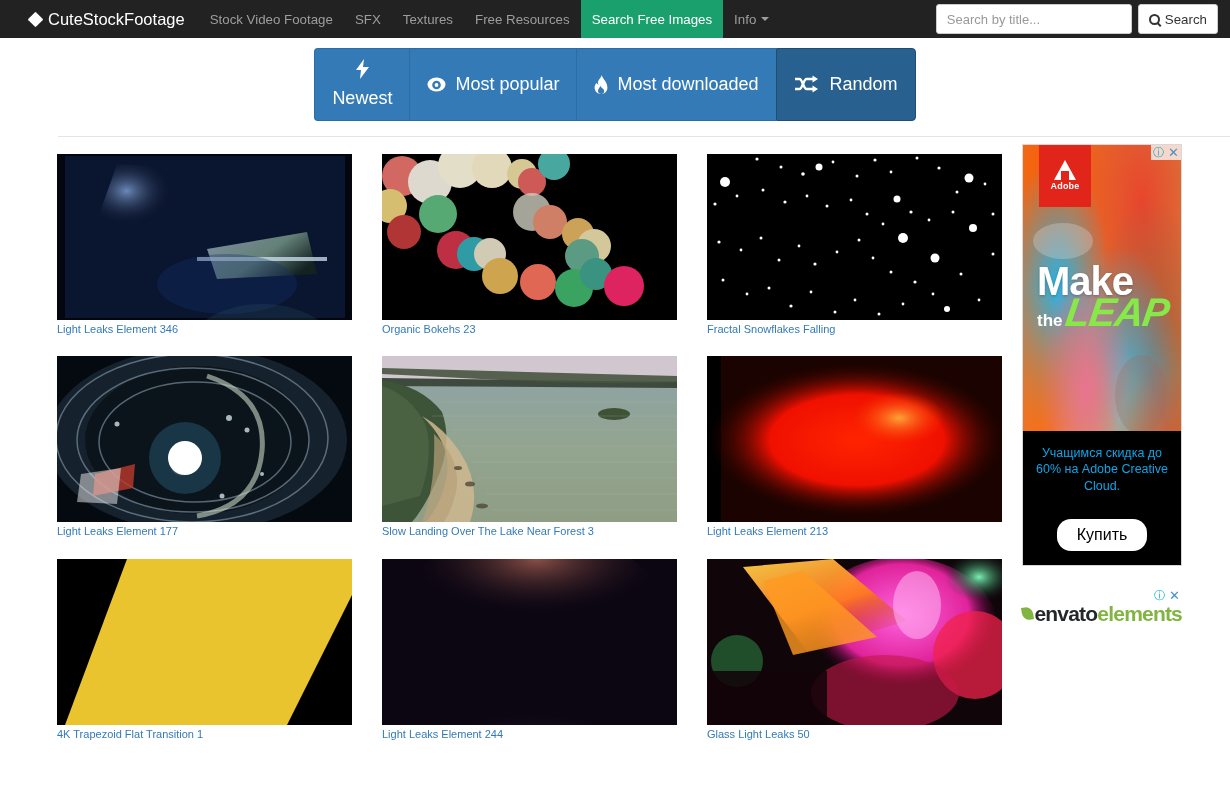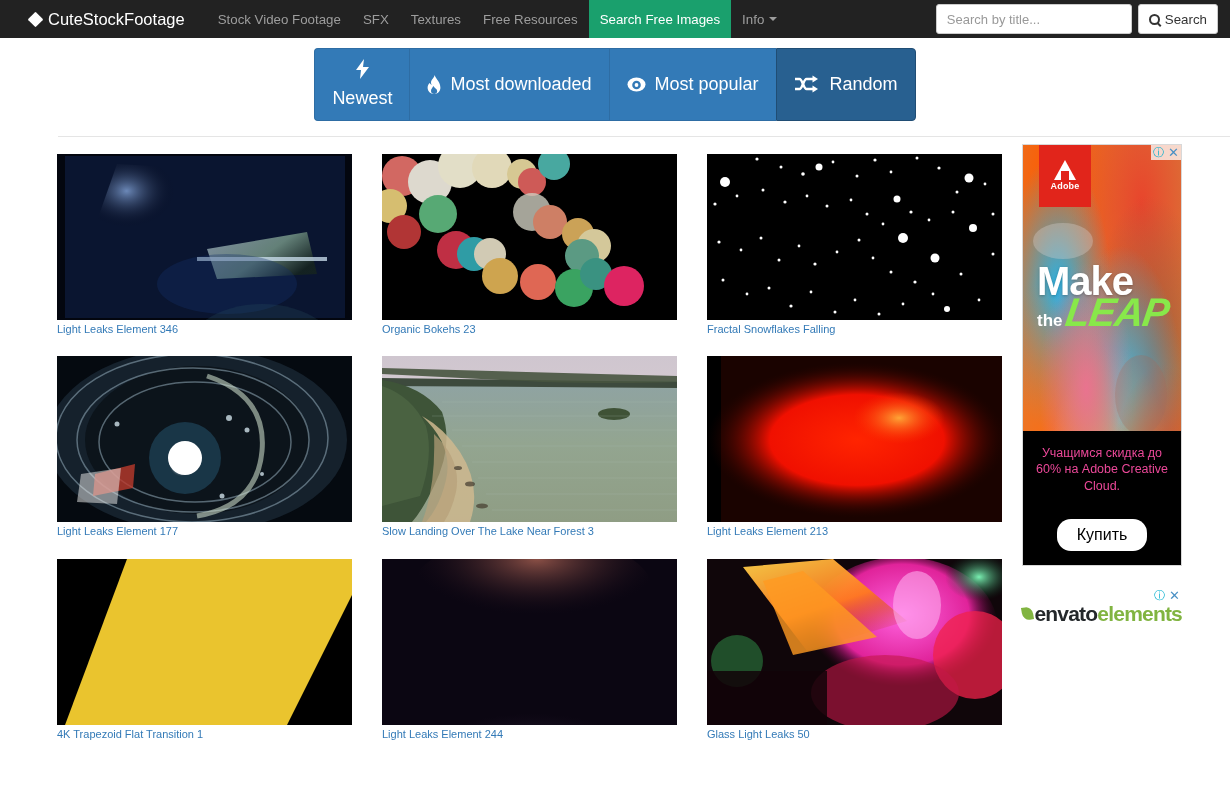--- a/index.html
+++ b/index.html
@@ -11,21 +11,20 @@
     overflow: hidden;
   }
 
   
   .navbar {
     height: 38px;
     background: #222222;
     display: flex;
     align-items: stretch;
     position: relative;
-    gap: 8px;
   }
   .brand {
     display: flex;
     align-items: center;
     gap: 7px;
     color: #ffffff;
     font-size: 16.5px;
     padding: 0 14px 0 30px;
     text-decoration: none;
     white-space: nowrap;
@@ -256,21 +255,21 @@
   }
   .ad-copy-zone {
     position: absolute;
     left: 0; right: 0; bottom: 0;
     height: 134px;
     background: #000000;
     text-align: center;
     padding-top: 14px;
   }
   .ad-copy {
-    color: #ec4899;
+    color: #0ea5e9;
     font-size: 12.5px;
     line-height: 1.35;
     padding: 0 12px;
   }
   .ad-cta {
     margin: 24px auto 0;
     display: block;
     background: #ffffff;
     color: #000000;
     border: 0;
@@ -391,37 +390,37 @@
       <span class="ficon">
         <svg width="13" height="20" viewBox="0 0 13 20">
             <polygon fill="#fff" points="8,0 0,11 5,11 4,20 13,8 7,8"></polygon>
           </svg>
       </span>
       <span>Newest</span>
     </button>
 
     <button class="fbtn">
       <span class="ficon">
-        <svg width="14" height="19" viewBox="0 0 14 19">
-          <path fill="#fff" d="M7.5 0C7.5 3 4 4.2 4 7.6 4 9 4.8 9.8 4.8 9.8S3.4 9.3 2.6 8C1.3 9.3 0.6 11 0.6 12.7c0 3.5 2.9 6.3 6.5 6.3s6.3-2.8 6.3-6.3C13.4 7.3 9.6 4.7 7.5 0z"></path>
-          <path fill="#337ab7" d="M7.3 19c-1.9 0-3.3-1.4-3.3-3.1 0-1.9 1.5-2.7 2.3-4.8.9 1.7 3.9 3 3.9 4.9C10.2 17.7 9 19 7.3 19z"></path>
-        </svg>
-      </span>
-      <span>Most downloaded</span>
-    </button>
-
-    <button class="fbtn">
-      <span class="ficon">
         <svg width="19" height="15" viewBox="0 0 19 15">
           <ellipse cx="9.5" cy="7.5" rx="9" ry="7" fill="#fff"></ellipse>
           <circle cx="9.5" cy="8" r="4.3" fill="#337ab7"></circle>
           <circle cx="9.5" cy="8" r="1.9" fill="#fff"></circle>
         </svg>
       </span>
       <span>Most popular</span>
+    </button>
+
+    <button class="fbtn">
+      <span class="ficon">
+        <svg width="14" height="19" viewBox="0 0 14 19">
+          <path fill="#fff" d="M7.5 0C7.5 3 4 4.2 4 7.6 4 9 4.8 9.8 4.8 9.8S3.4 9.3 2.6 8C1.3 9.3 0.6 11 0.6 12.7c0 3.5 2.9 6.3 6.5 6.3s6.3-2.8 6.3-6.3C13.4 7.3 9.6 4.7 7.5 0z"></path>
+          <path fill="#337ab7" d="M7.3 19c-1.9 0-3.3-1.4-3.3-3.1 0-1.9 1.5-2.7 2.3-4.8.9 1.7 3.9 3 3.9 4.9C10.2 17.7 9 19 7.3 19z"></path>
+        </svg>
+      </span>
+      <span>Most downloaded</span>
     </button>
 
     <button class="fbtn active random">
       <span class="ficon">
         <svg width="24" height="19" viewBox="0 0 24 19">
           <g stroke="#fff" stroke-width="2.4" fill="none">
             <path d="M1 4 h4.5 c3 0 4 10 7 10 H21"></path>
             <path d="M1 14 h4.5 c3 0 4 -10 7 -10 H21"></path>
           </g>
           <polygon fill="#fff" points="18.5,0.5 24,4 18.5,7.5"></polygon>

